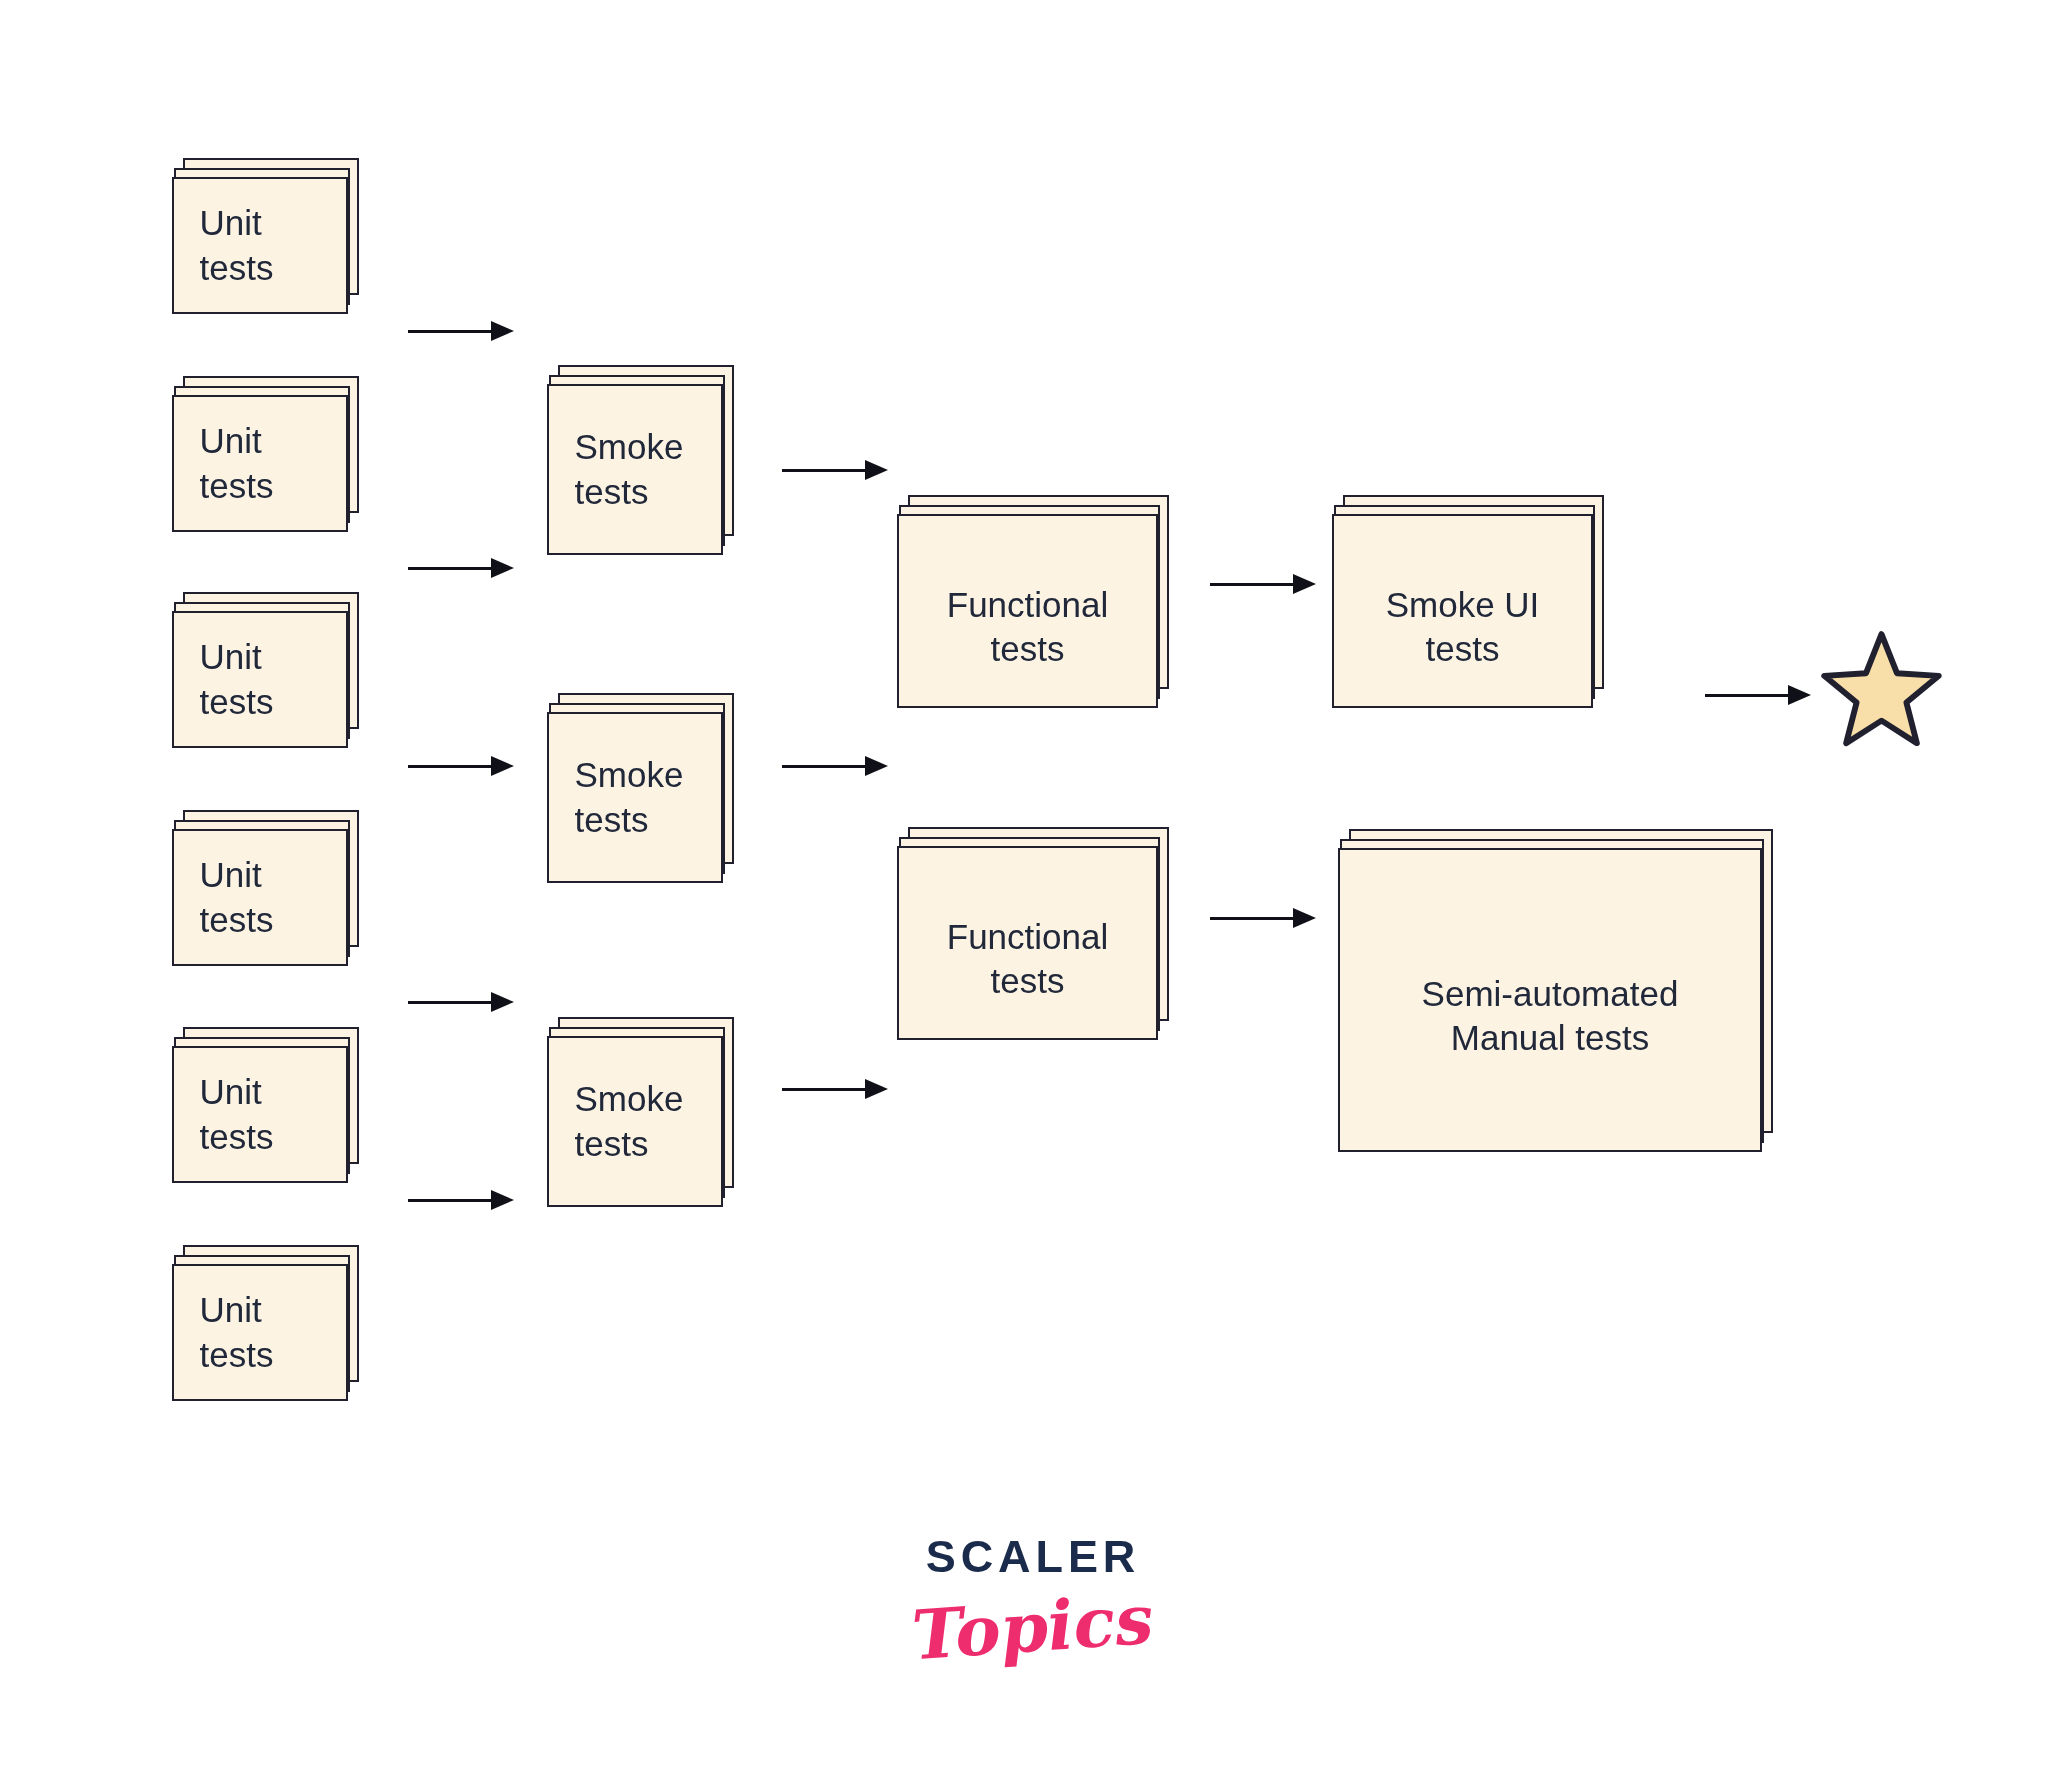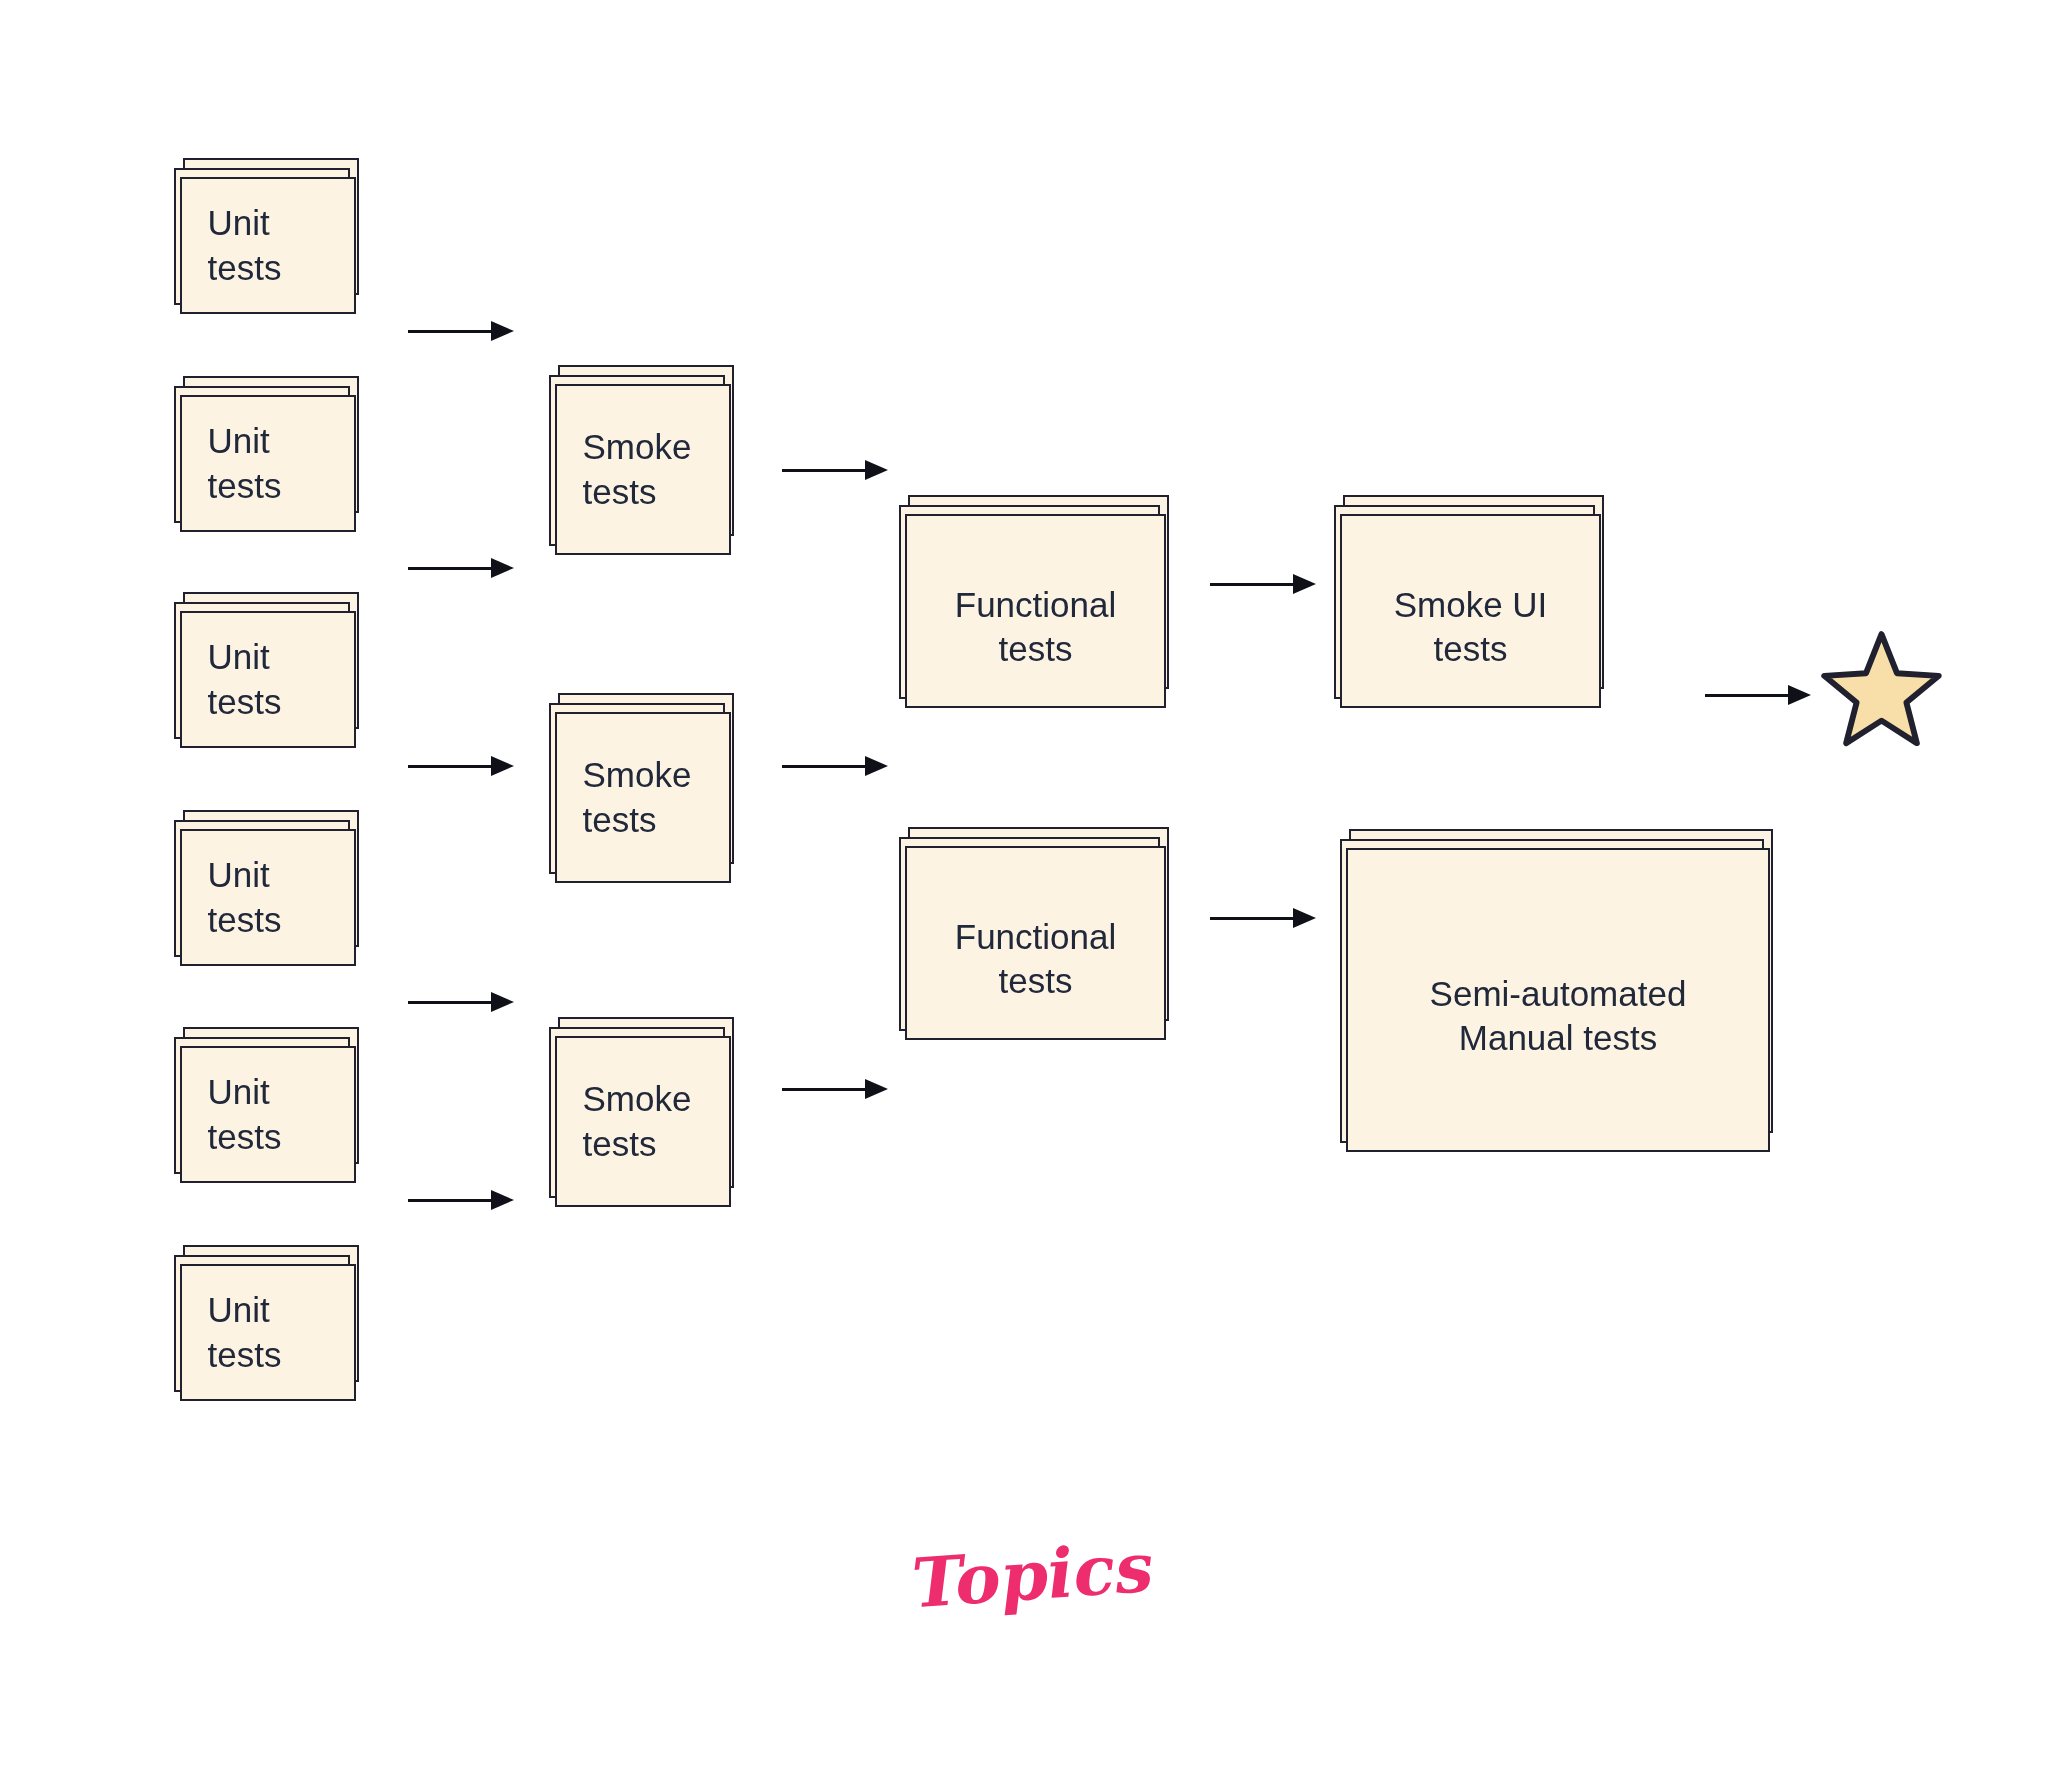--- a/index.html
+++ b/index.html
@@ -14,21 +14,21 @@
   .stack{position:absolute;}
   .card{
     position:absolute;
     background:#FCF3E3;
     border:2.4px solid #20202F;
     box-sizing:border-box;
   }
   
   .layer-back{left:19.4px;top:0;}
   .layer-mid{left:9.7px;top:9.7px;}
-  .layer-front{left:16px;top:19.4px;display:flex;align-items:center;}
+  .layer-front{left:8px;top:19.4px;display:flex;align-items:center;}
   .small .card{width:176px;height:137px;}
   .smoke .card{width:176px;height:171px;}
   .med .card{width:261px;height:194px;}
   .big .card{width:424px;height:304px;}
   .label{
     width:100%;
     color:#20283A;
     font-size:35px;
     line-height:1.28;
     white-space:pre-line;
@@ -230,17 +230,18 @@
       <div class="head"></div>
     </div>
 
   <div class="star-wrap">
     <svg width="131" height="131" viewBox="0 0 100 100" xmlns="http://www.w3.org/2000/svg">
       <path d="M50 7 L61.8 36.8 L93.7 38.8 L69 59.2 L77 90.2 L50 73 L23 90.2 L31 59.2 L6.3 38.8 L38.2 36.8 Z" fill="#F8DFA9" stroke="#20202F" stroke-width="4.5" stroke-linejoin="round"></path>
     </svg>
   </div>
 
   <div class="logo">
+    <span class="brand">SCALER</span>
     <span class="wordmark">Topics</span>
   </div>
 
 </div>
 
 
 </body></html>

